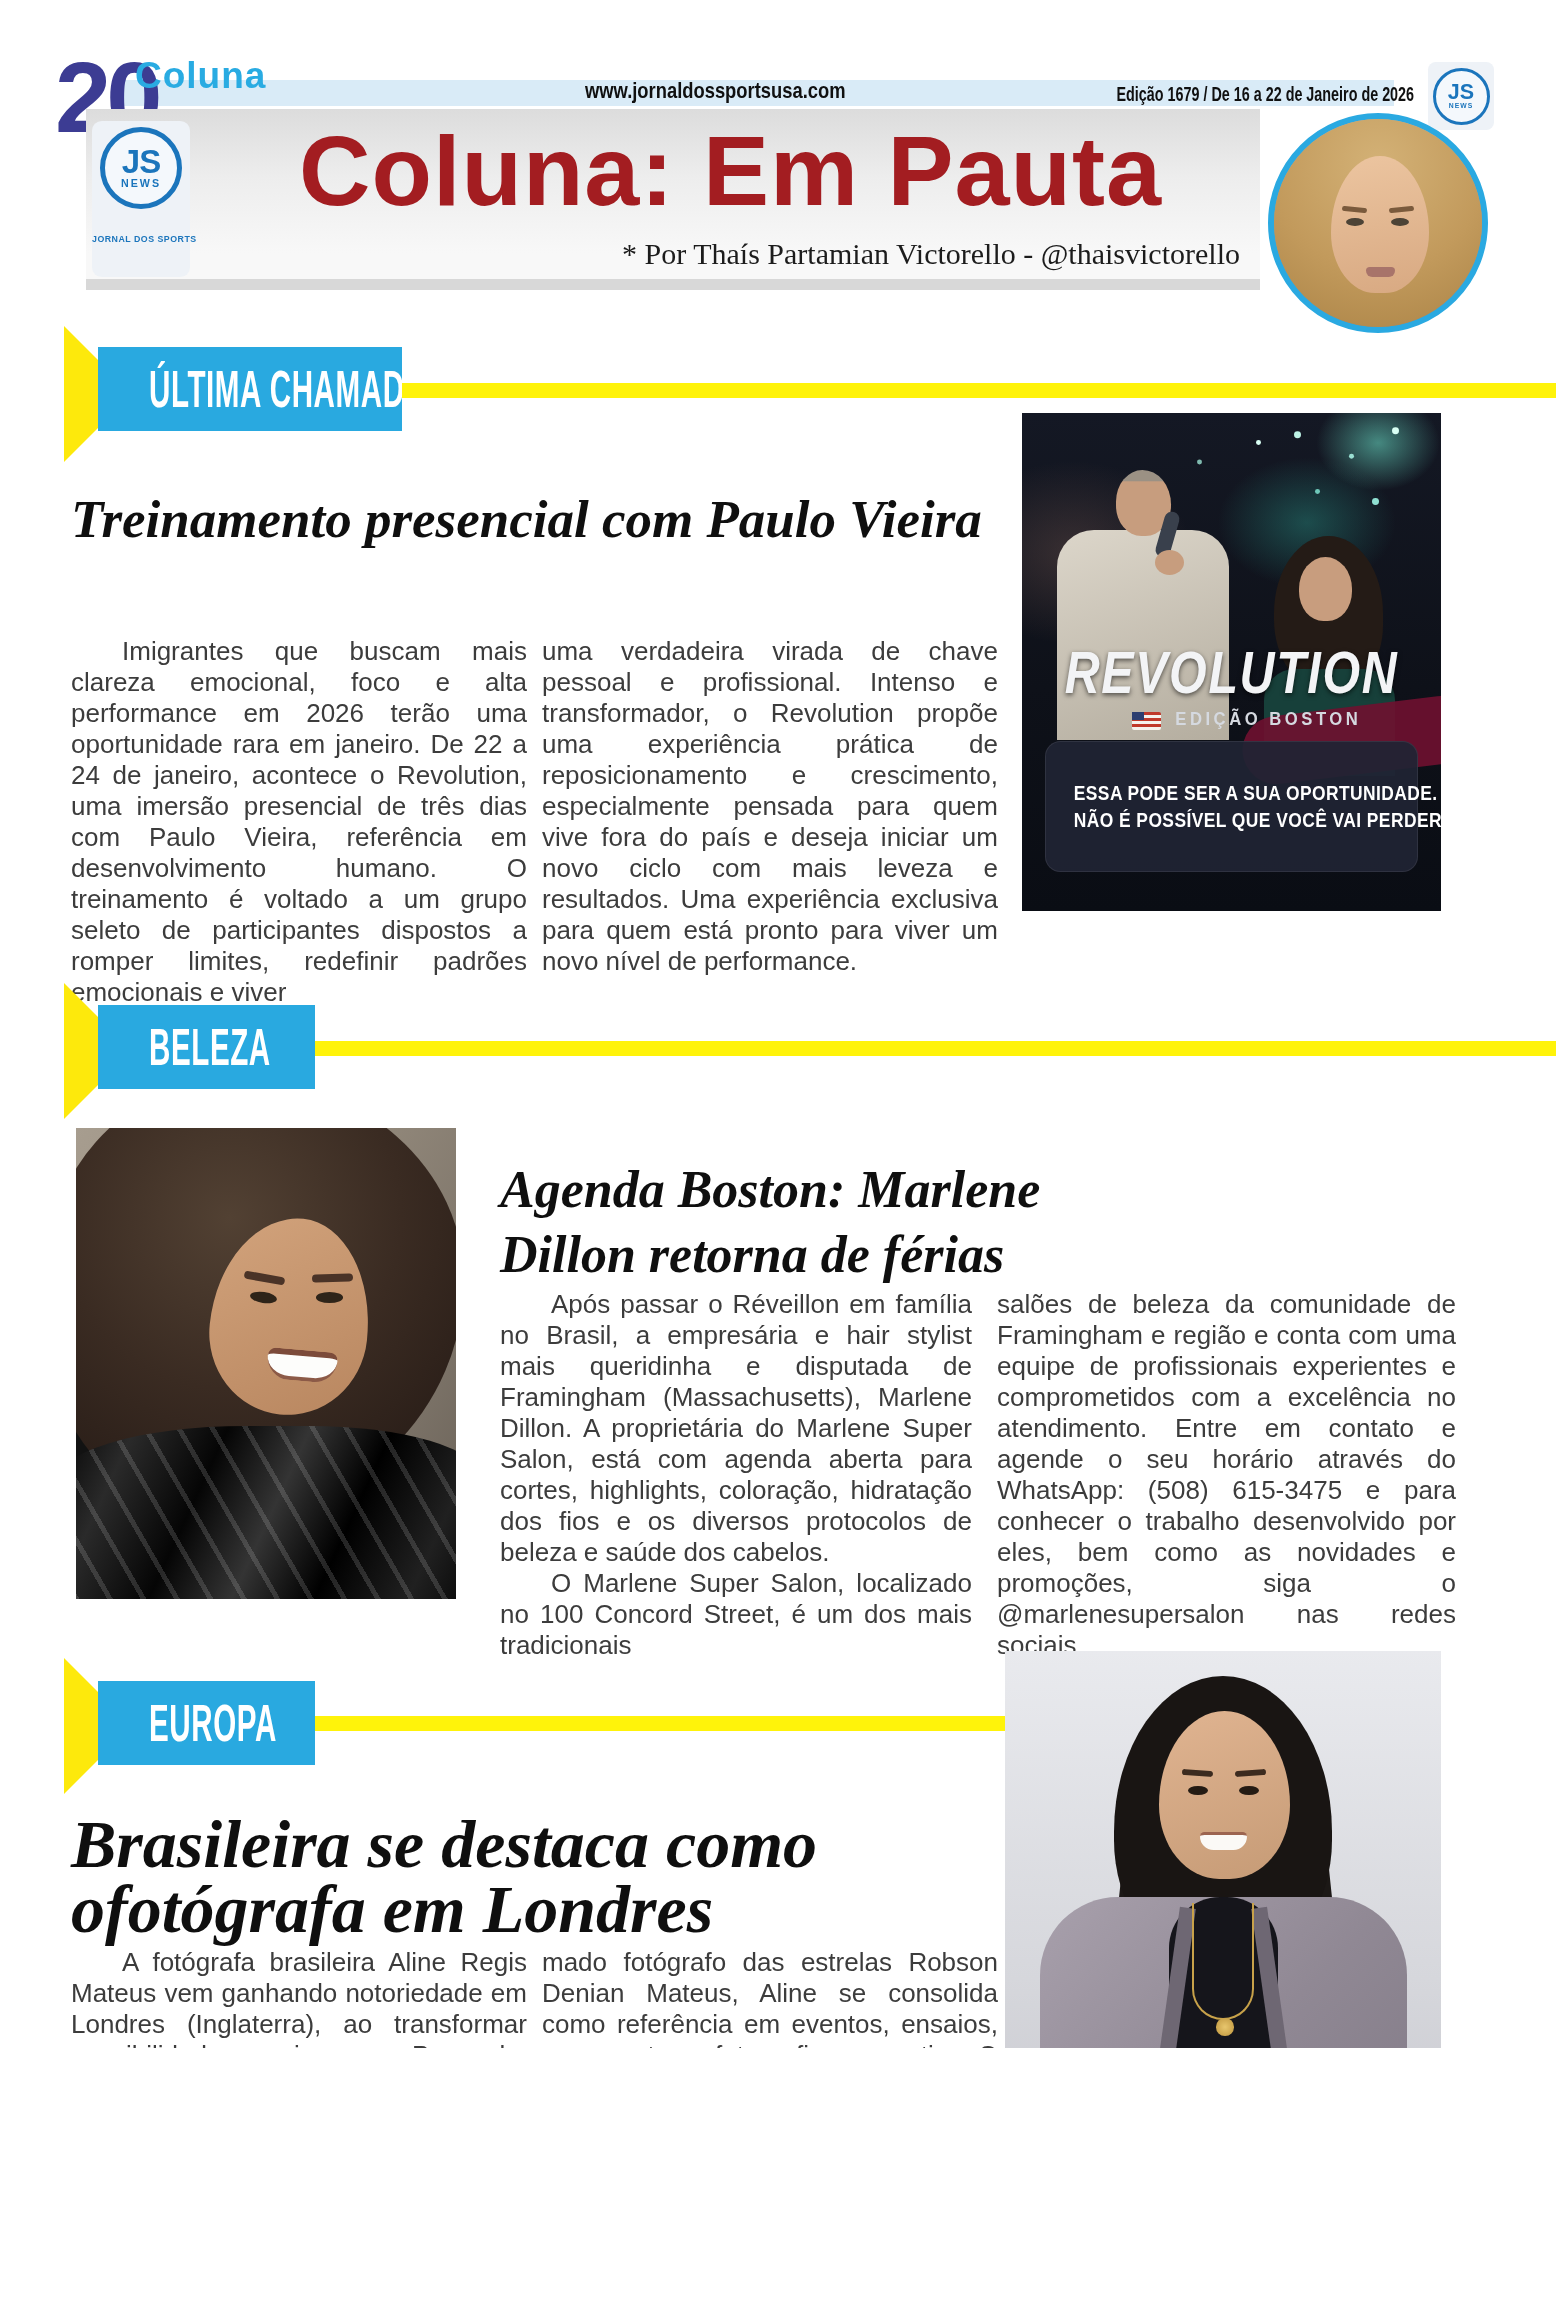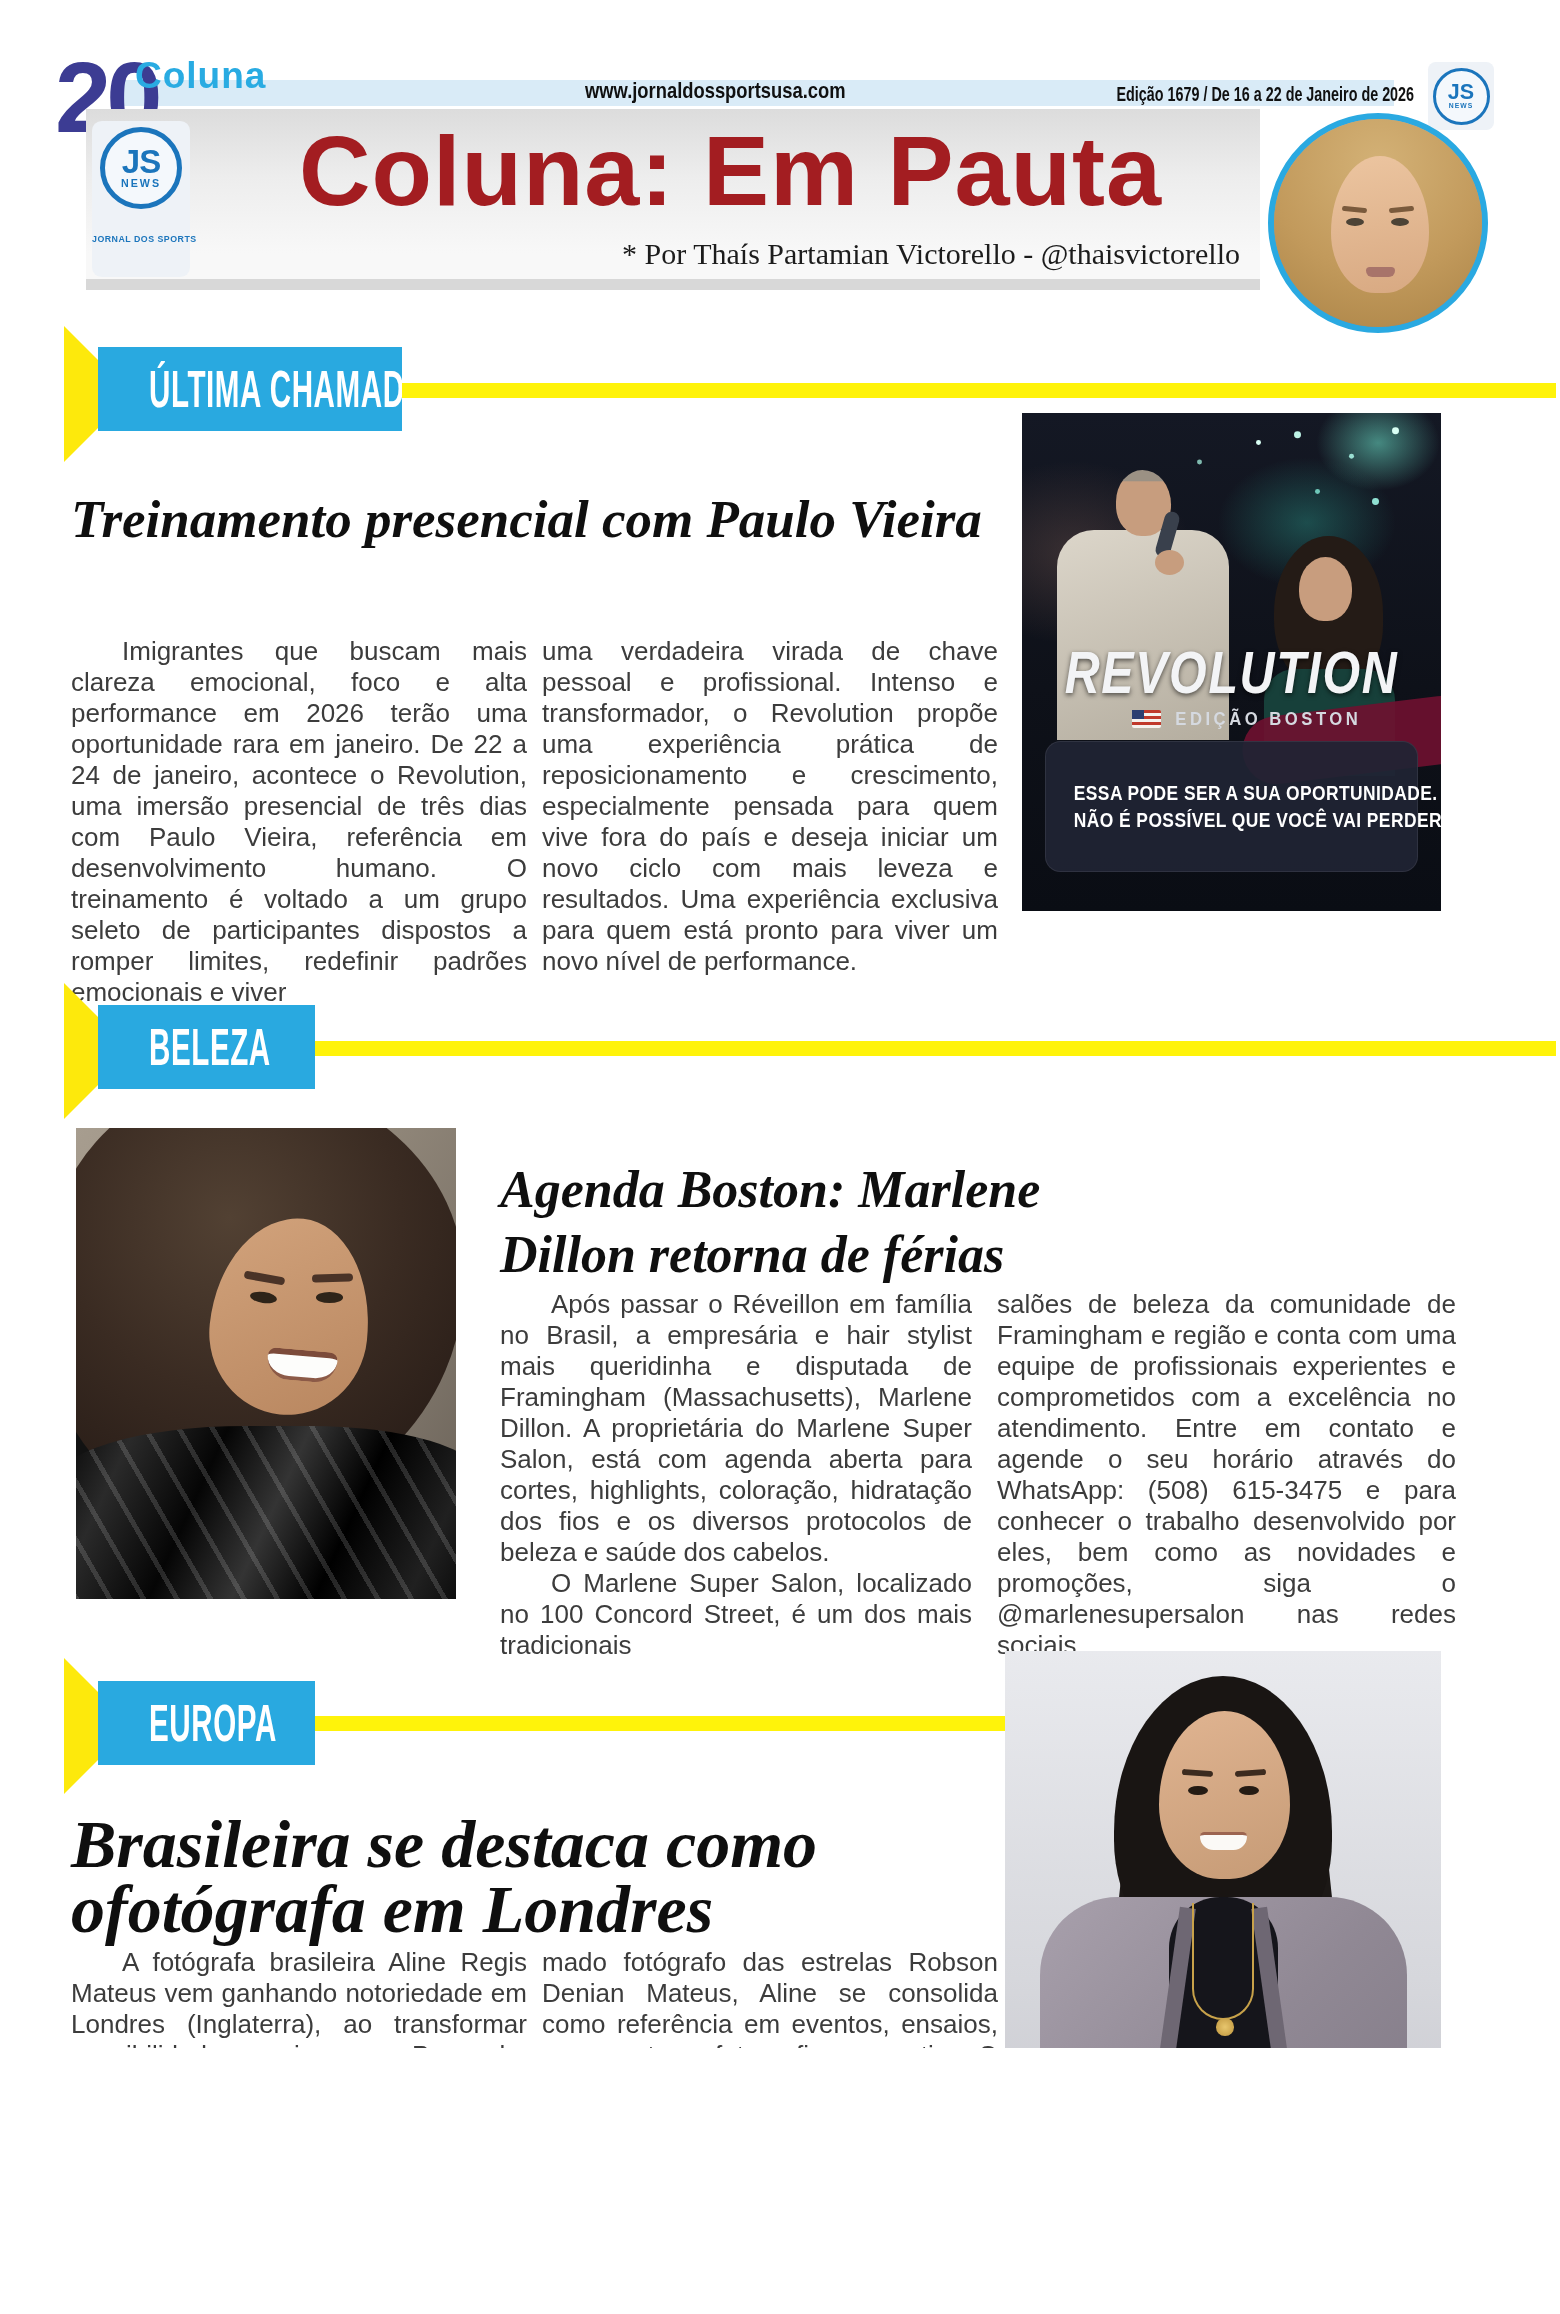--- a/index.html
+++ b/index.html
@@ -79,21 +79,21 @@
   .p-man-head { position:absolute; left:94px; top:57px; width:55px; height:66px; background:linear-gradient(#9b9184 16%, #c79d7e 18%); border-radius:48% 52% 46% 46%; }
   .p-man-body { position:absolute; left:35px; top:117px; width:172px; height:210px; background:linear-gradient(160deg,#dcd6ca,#b4ad9f); border-radius:37px 37px 0 0; }
   .p-mic { position:absolute; left:138px; top:98px; width:14.6px; height:47px; background:#39404c; border-radius:7.8px; transform:rotate(16deg); }
   .p-hand { position:absolute; left:133px; top:137px; width:29px; height:25px; background:#c79d7e; border-radius:50%; }
   .p-w-hair { position:absolute; left:252px; top:123px; width:109px; height:154px; background:#241b16; border-radius:50% 50% 42% 46%; }
   .p-w-face { position:absolute; left:277px; top:144px; width:53px; height:64px; background:#c89d7e; border-radius:50% 50% 46% 46%; }
   .p-w-body { position:absolute; left:242px; top:256px; width:131px; height:107px; background:#17403a; border-radius:31px 31px 0 0; }
   .p-swoosh { position:absolute; right:-35px; top:293px; width:234px; height:68px; background:#6f1130; border-radius:39px; transform:rotate(-7deg); opacity:.9; }
   .p-title { position:absolute; left:0; top:226px; width:100%; text-align:center; font-size:59px; font-weight:bold; font-style:italic;
     color:#f3f4f6; transform:scaleX(0.82); letter-spacing:2px; text-shadow:0 2px 5.9px rgba(0,0,0,.6); }
-  .p-ed-row { position:absolute; left:0; top:295px; width:100%; display:flex; align-items:center; justify-content:center; gap:4px;padding-left:40px; }
+  .p-ed-row { position:absolute; left:0; top:295px; width:100%; display:flex; align-items:flex-end; justify-content:center; gap:4px;padding-left:40px; }
   .p-flag { width:29px; height:18.5px; border-radius:2px; background:repeating-linear-gradient(180deg,#c0392b 0 2.9px,#f5f2ee 2.9px 5.9px); position:relative; }
   .p-flag::before { content:""; position:absolute; left:0; top:0; width:12.7px; height:8.8px; background:#2c3e70; }
   .p-ed-text { font-size:18.5px; font-weight:bold; color:#d5d9e0; letter-spacing:3.9px; transform:scaleX(0.9); white-space:nowrap; }
   .p-caption { position:absolute; left:23.4px; right:23.4px; top:328px; height:131px; background:rgba(32,36,52,.93);
     border:1px solid rgba(255,255,255,.08); border-radius:15.6px; display:flex; flex-direction:column; justify-content:center; gap:3.9px; }
   .p-caption div { text-align:center; font-size:20.5px; font-weight:bold; color:#ffffff; white-space:nowrap; transform:scaleX(0.85); letter-spacing:0.5px; }
   
   .ph-marlene { position:absolute; left:76px; top:1128px; width:380px; height:471px; overflow:hidden;
     background:linear-gradient(120deg,#a79d8f 0%,#968c7e 40%,#7d7469 75%,#665e54 100%); }
   .m-arm { position:absolute; left:-21.5px; top:127px; width:88px; height:273px; background:#121212; border-radius:43px; transform:rotate(22deg); }

